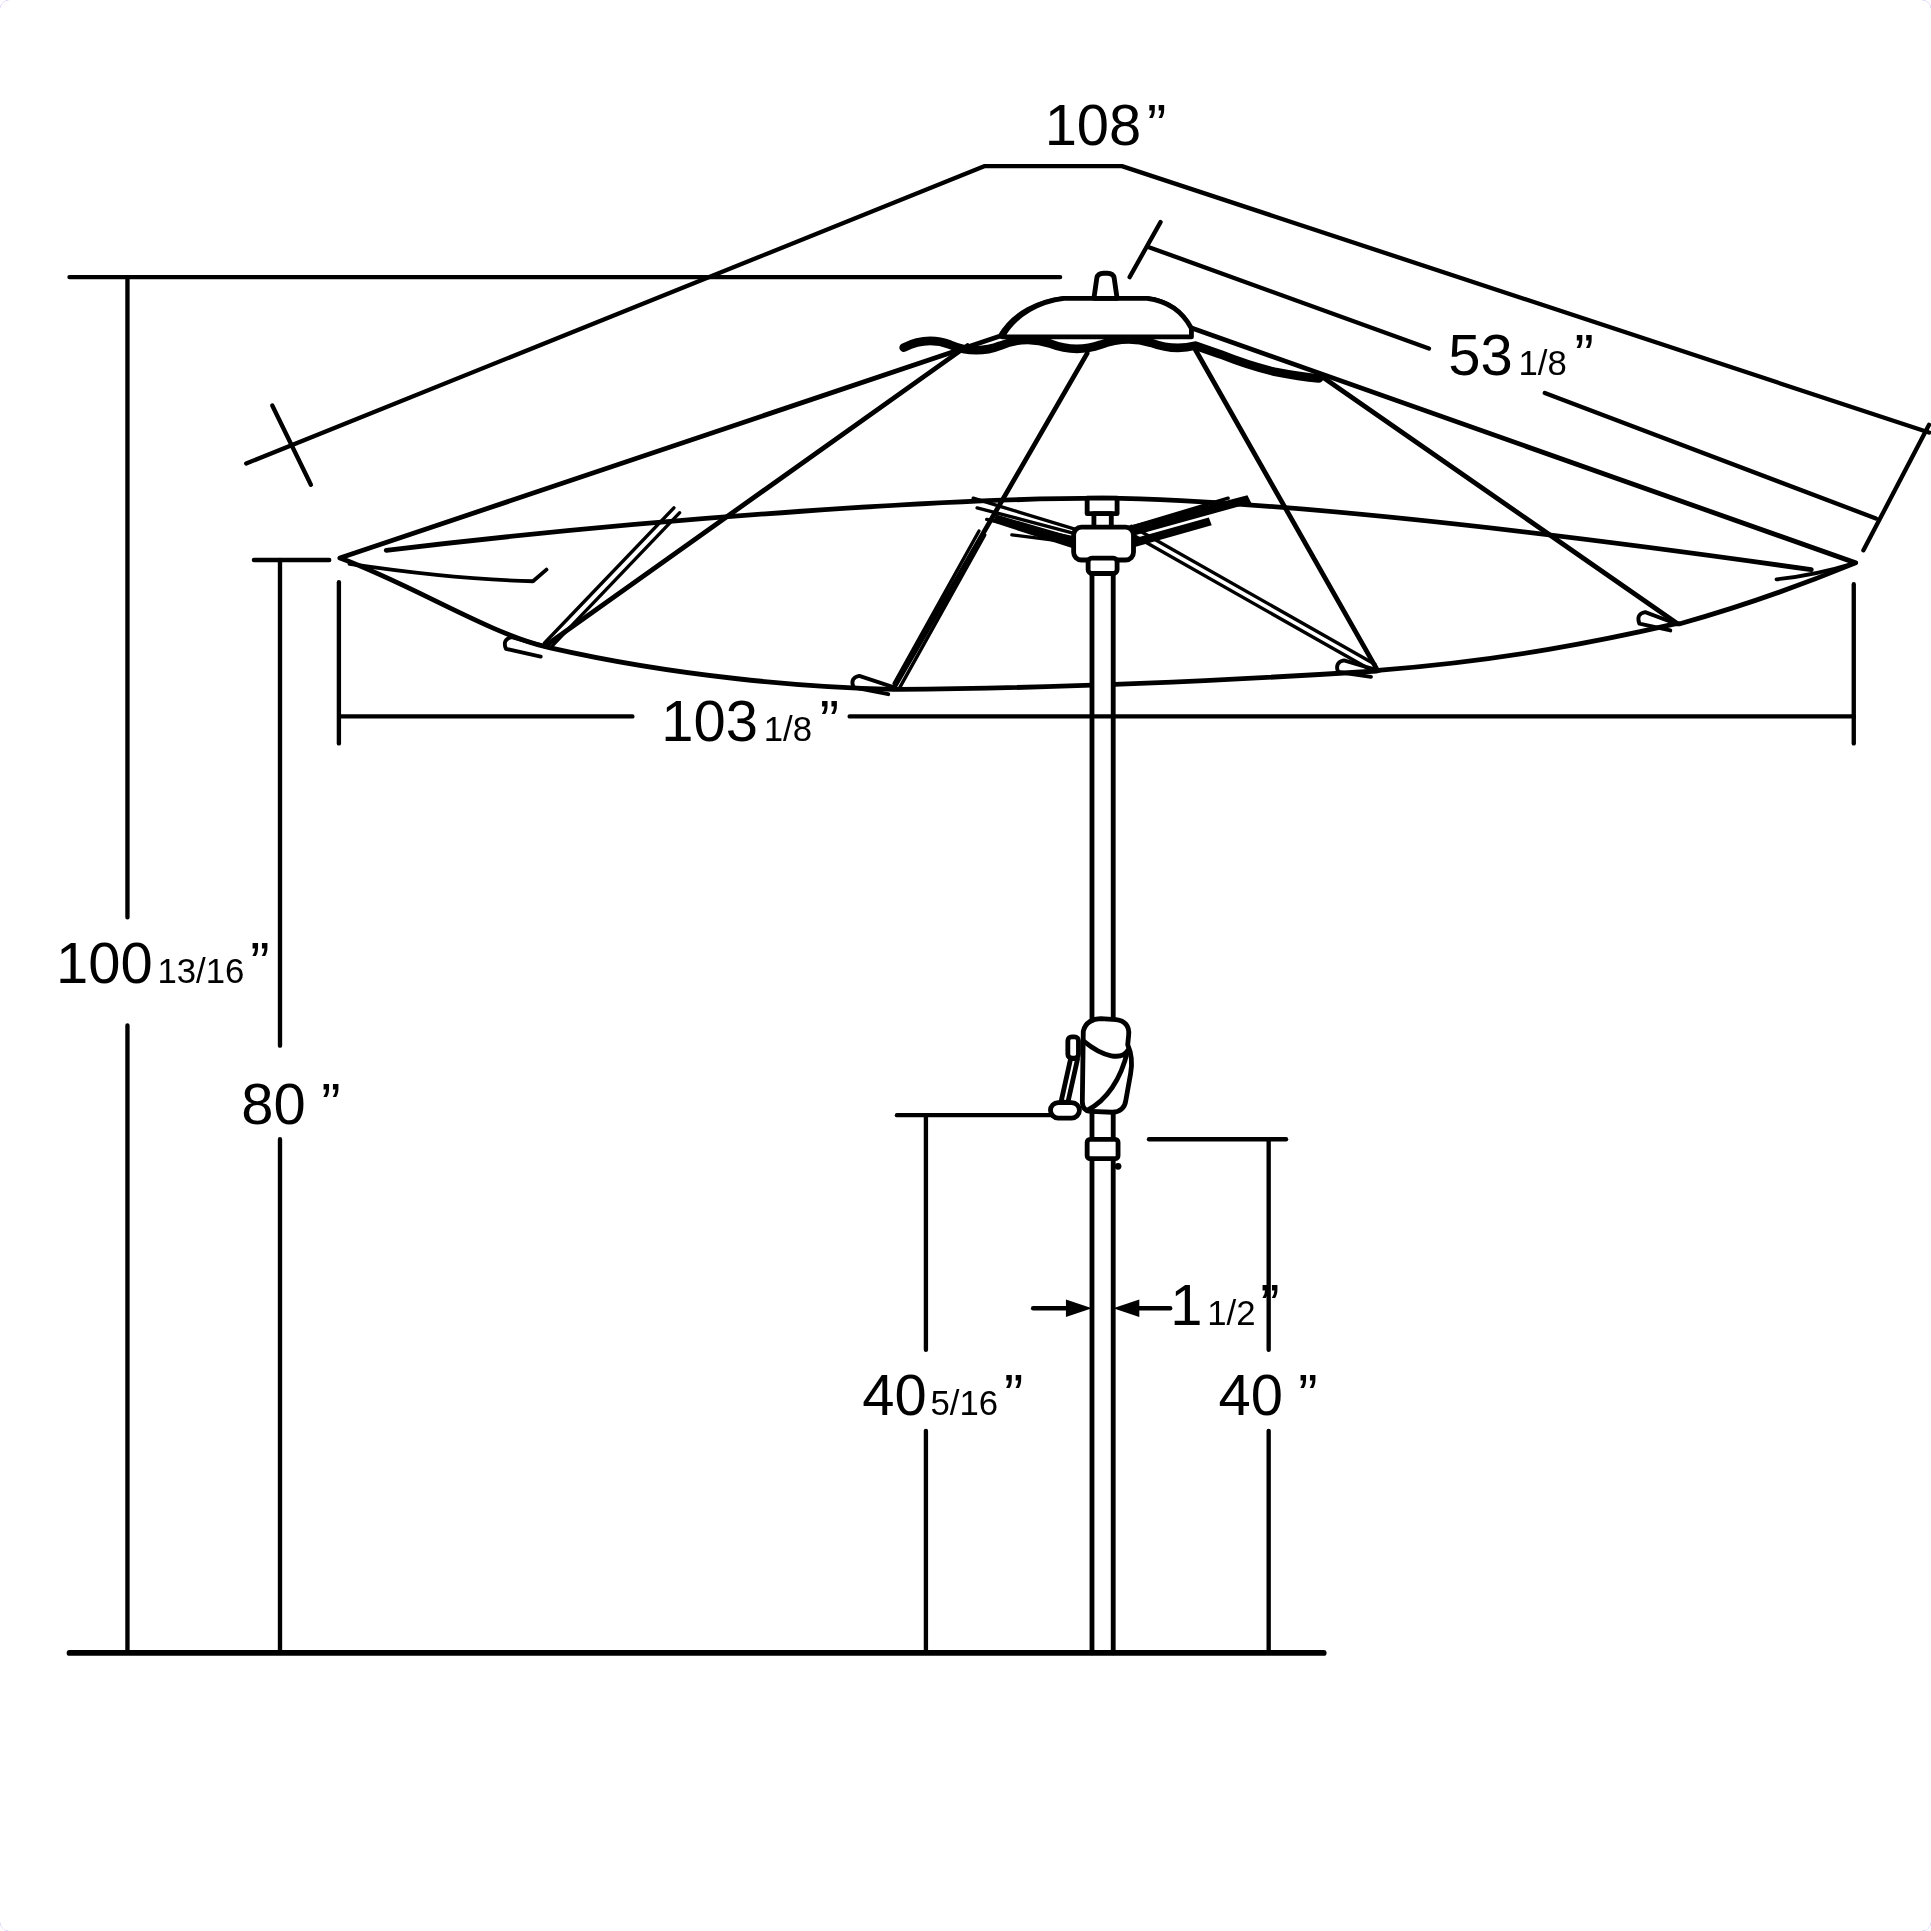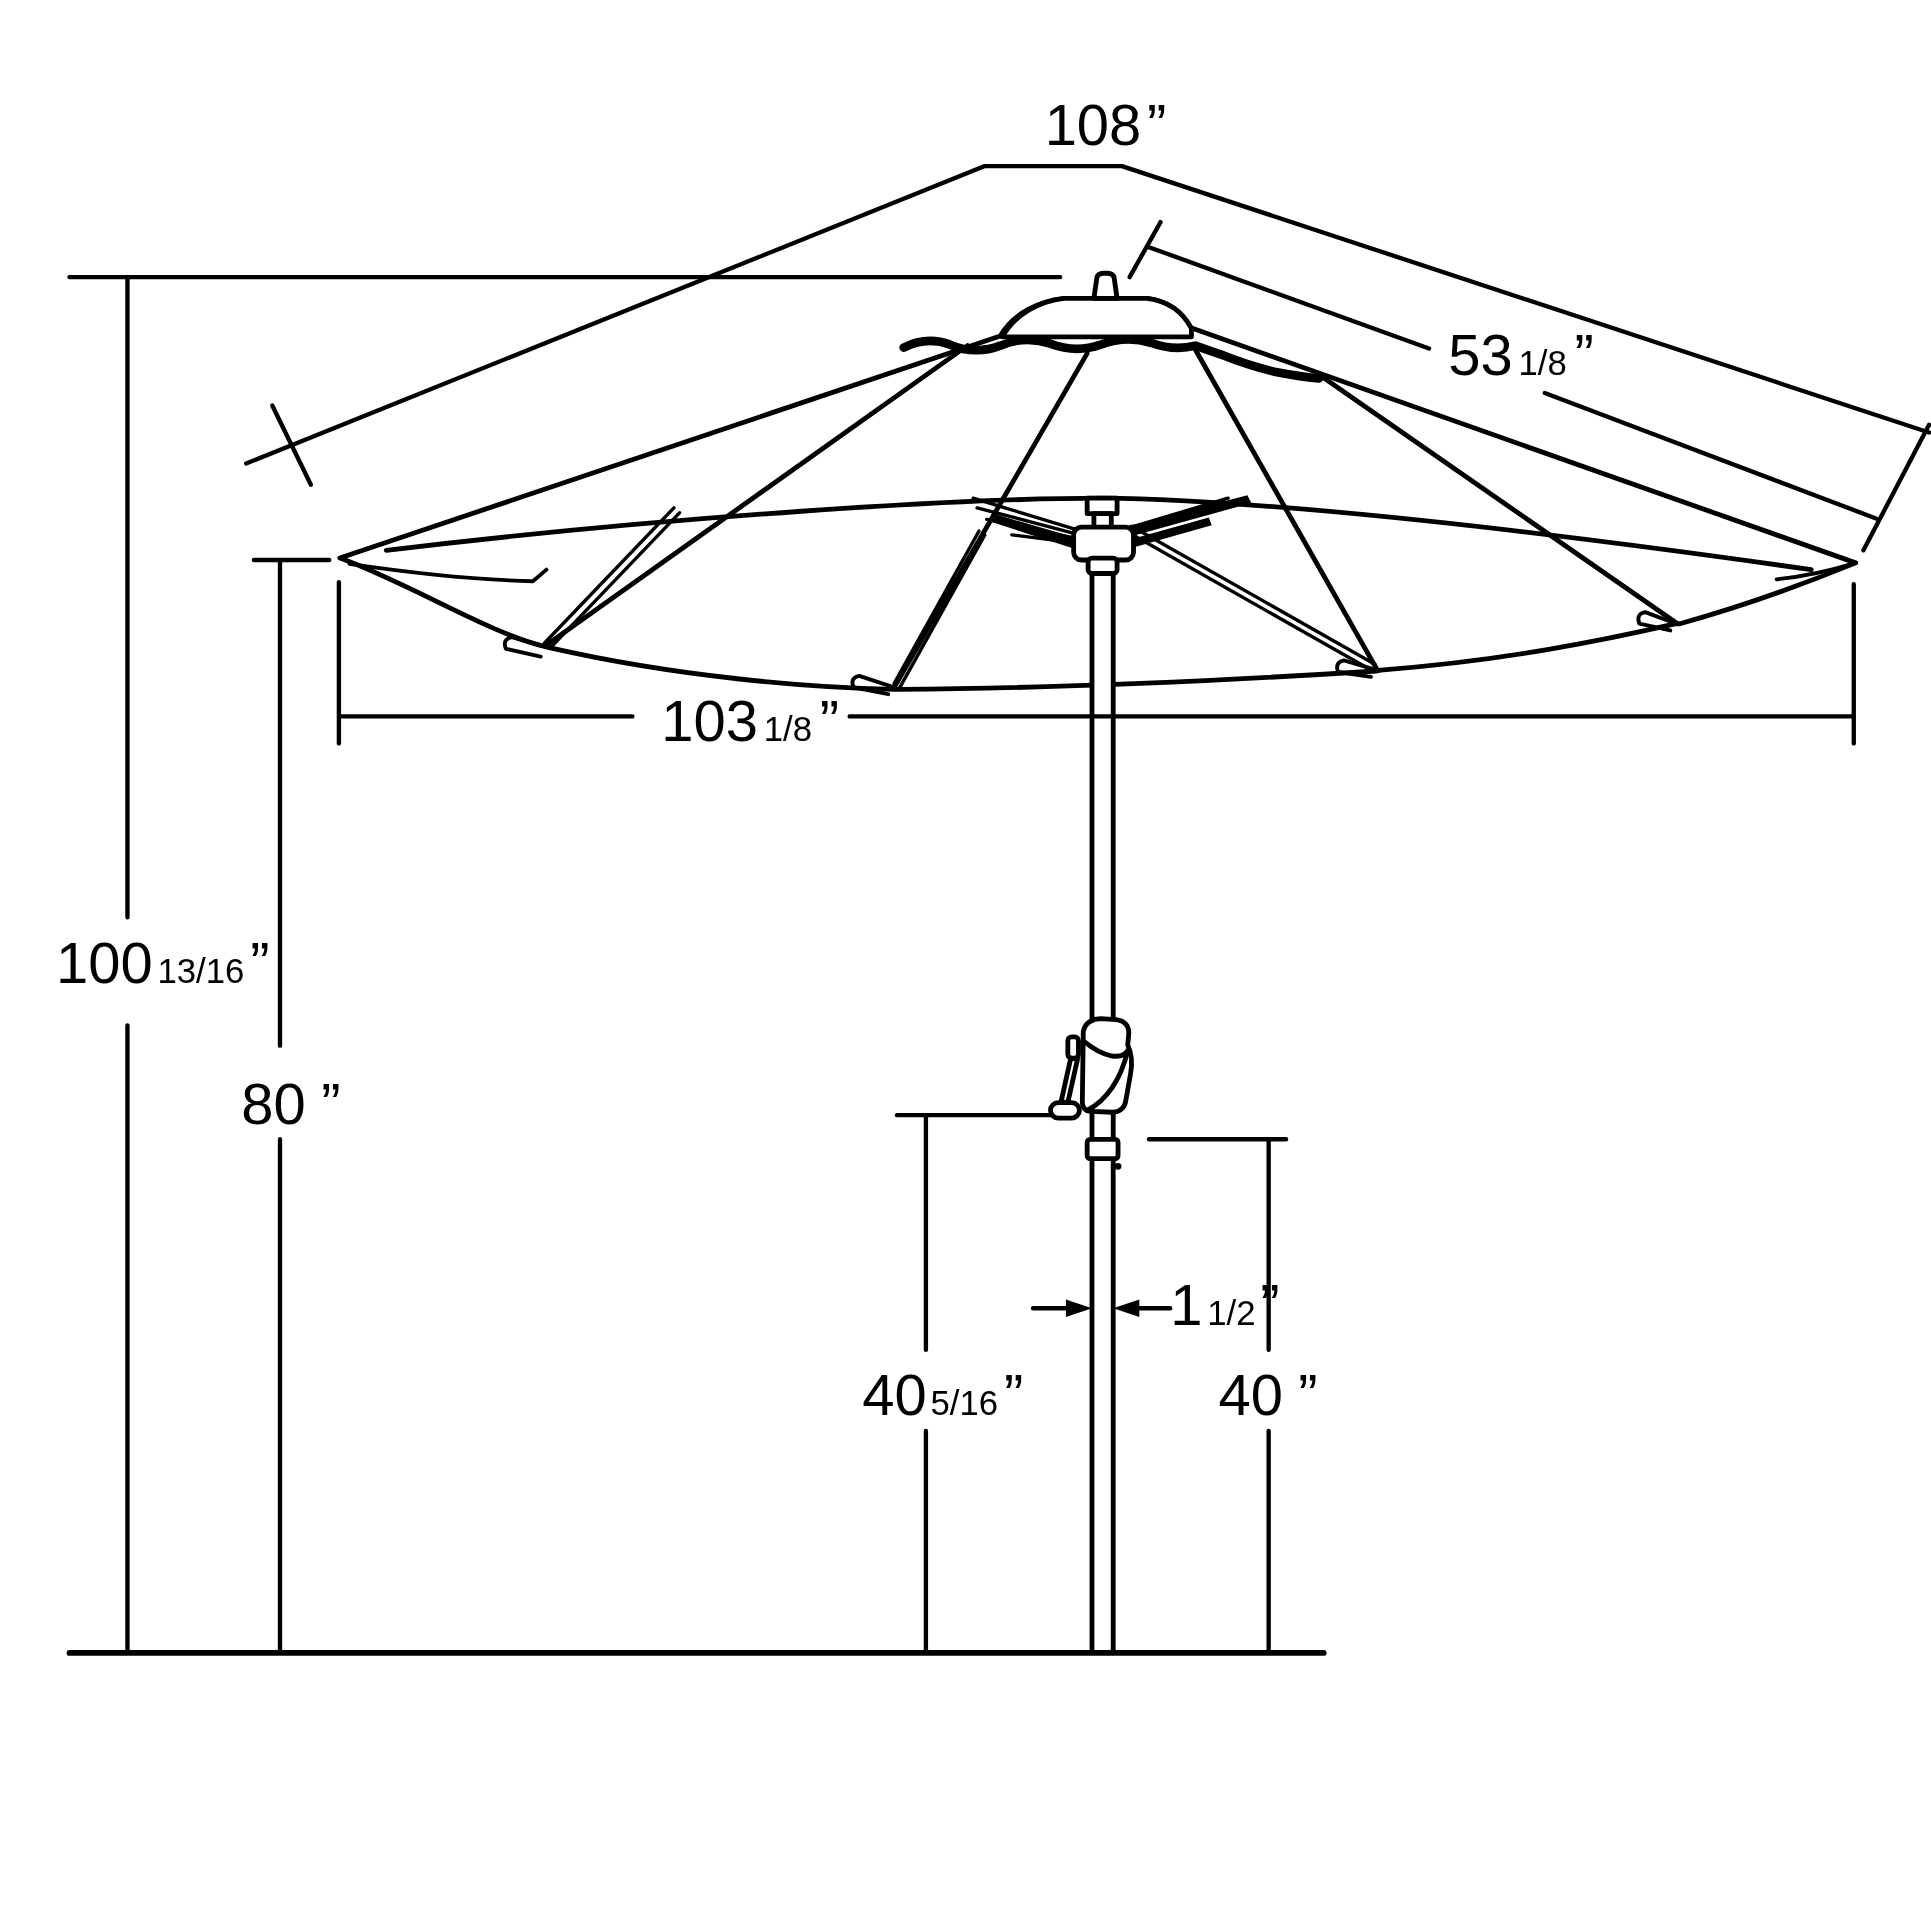--- a/index.html
+++ b/index.html
@@ -1,16 +1,16 @@
 <!DOCTYPE html>
 <html><head>
 <meta charset="utf-8">
 <style>
   html,body{margin:0;padding:0;background:#ffffff;}
-  .stage{position:relative;width:1931px;height:1931px;background:#8b5cf6;overflow:hidden;}
+  .stage{position:relative;width:1931px;height:1931px;background:#8b5cf6;overflow:hidden;border-radius:9px;}
   svg{position:absolute;left:0;top:0;}
   text{font-family:"Liberation Sans",sans-serif;font-size:60px;fill:#000000;}
   .frac{font-size:36px;}
   .lineart{stroke:#000000;stroke-linecap:round;stroke-linejoin:round;fill:none;}
 </style>
 </head>
 <body>
 
 <div class="stage">
 <svg width="1931" height="1931" viewBox="0 0 2000 2000">

